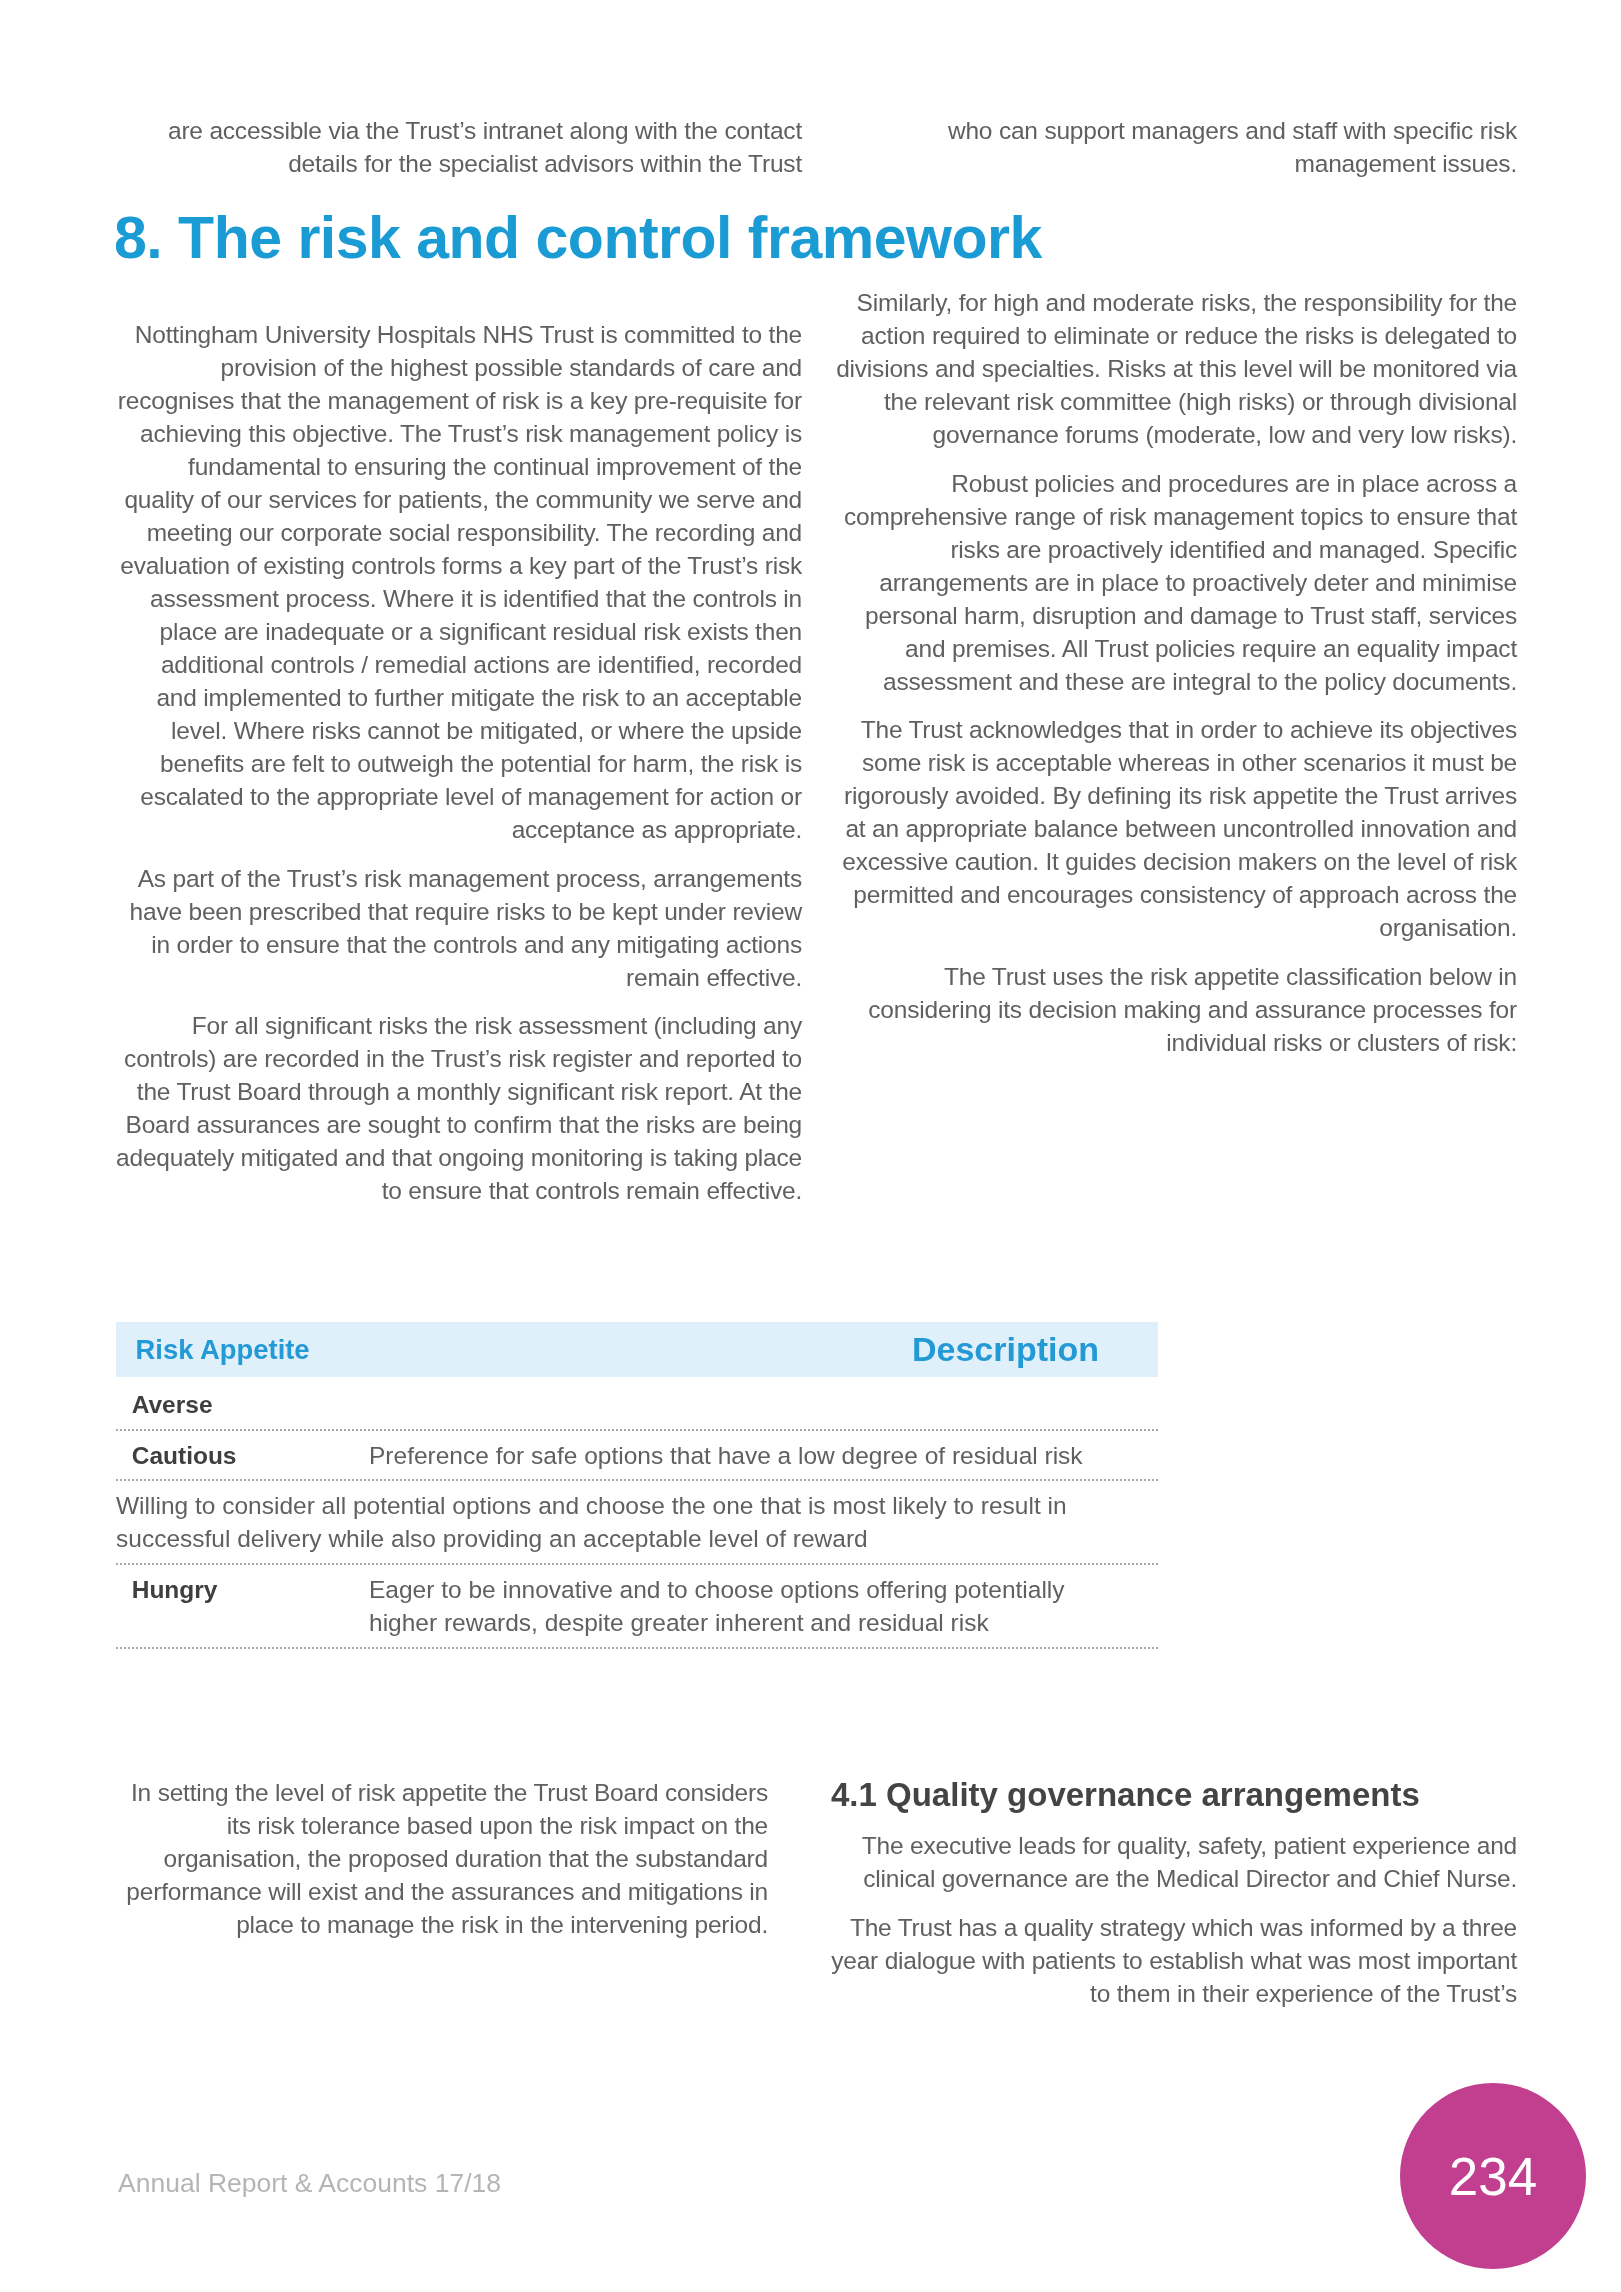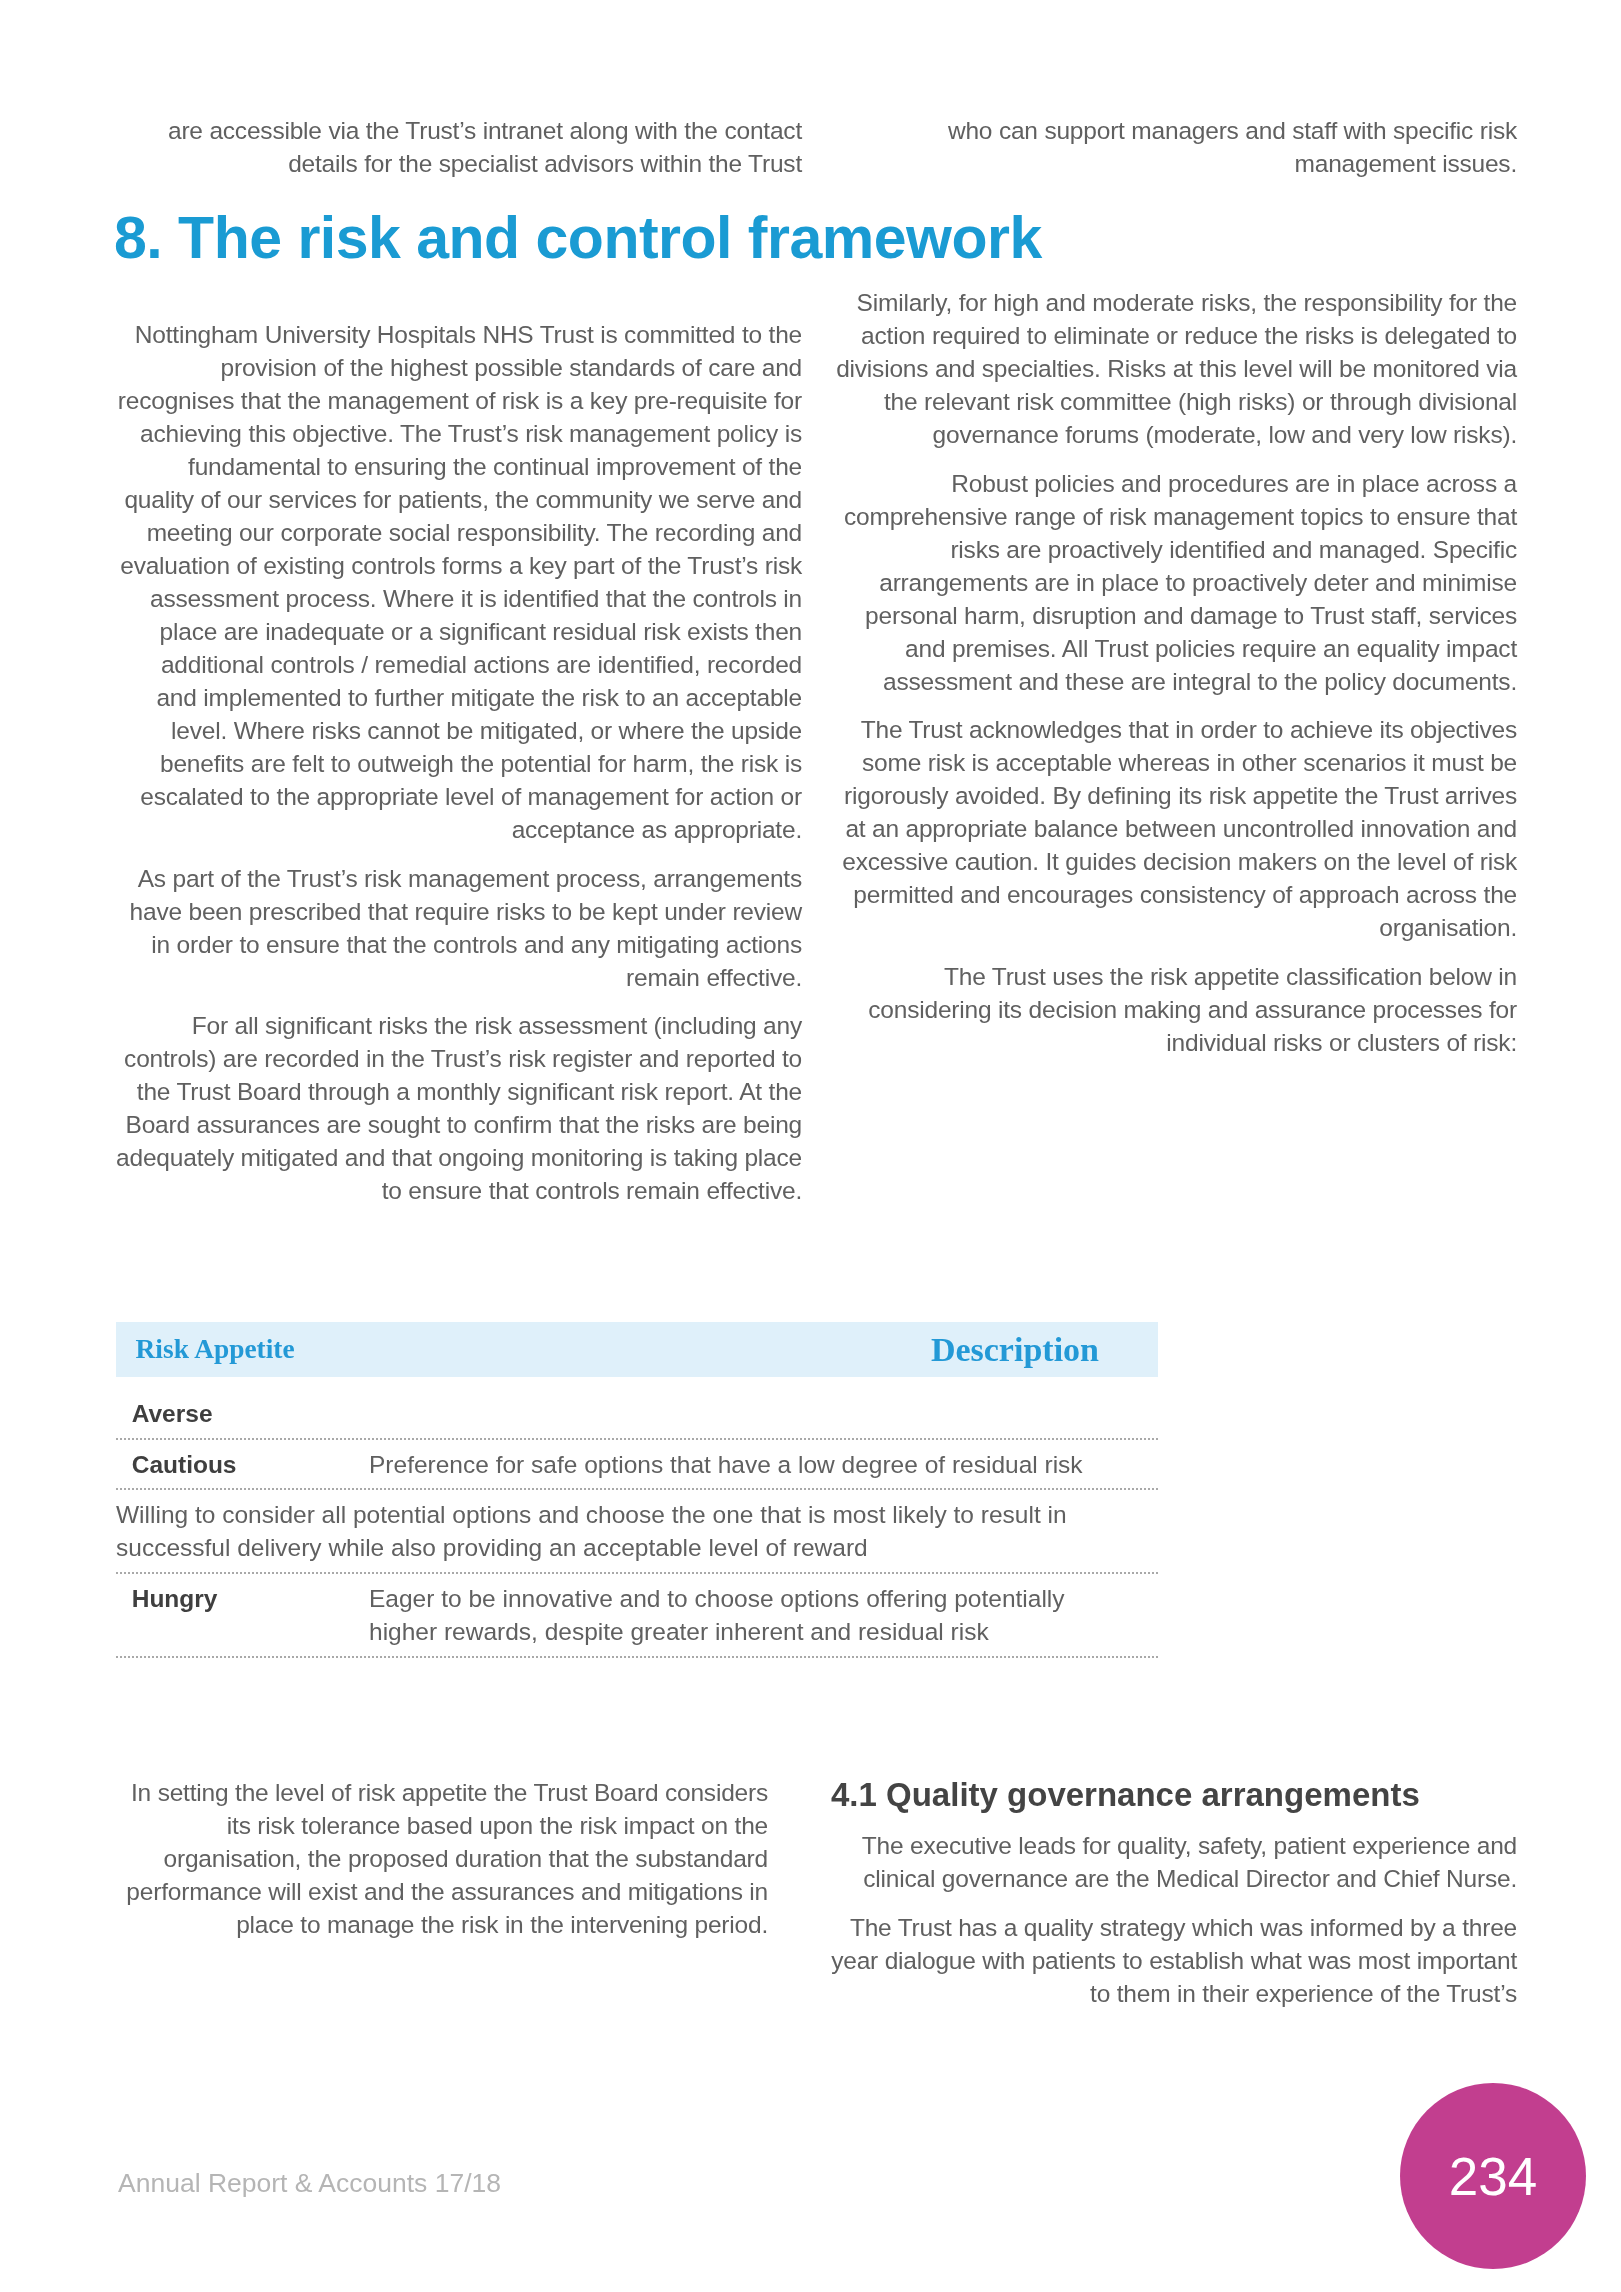--- a/index.html
+++ b/index.html
@@ -2,21 +2,21 @@
 <html><head>
 <meta charset="utf-8">
 <style>
   html, body { margin:0; padding:0; }
   body { width:1621px; height:2293px; background:#ffffff; position:relative; overflow:hidden;
          font-family:"Liberation Sans", "DejaVu Sans", sans-serif; color:#5f5f5f; }
   .col { position:absolute; width:686px; font-size:24.5px; line-height:33px; font-weight:300; color:#606060; letter-spacing:-0.2px;text-align:right; }
   .col p { margin:0 0 15.7px 0; }
   .h1 { position:absolute; left:114px; top:204px; font-size:59px; font-weight:bold; color:#1a9bd3; letter-spacing:-0.5px; white-space:nowrap; }
   .table { position:absolute; left:116px; top:1322px; width:1042px; }
-  .thead { display:flex; background:#dff0fa; height:55px; align-items:center;font-family:Liberation Serif, serif; }
+  .thead { display:flex; background:#dff0fa; height:55px; align-items:center; }
   .th1 { width:235px; padding-left:19.6px; box-sizing:border-box; color:#2399d6; font-weight:bold; font-size:27.4px; }
   .th2 { flex:1; text-align:right; color:#2399d6; font-weight:bold; font-size:34px; padding-right:59px; }
   .trow { display:flex; border-bottom:2.9px dotted #a9a9a9; padding:7.8px 0 7.8px 0; }
   .trow .c1 { width:253px; padding-left:15.7px; box-sizing:border-box; font-weight:bold; color:#3f3f3f; font-size:24.5px; line-height:33px; }
   .trow .c2 { flex:1; font-size:24.5px; line-height:33px; color:#606060; font-weight:300; padding-right:19.6px; }
   .h2 { position:absolute; left:831px; top:1776px; font-size:33px; font-weight:bold; color:#444444; white-space:nowrap; }
   .footer { position:absolute; left:118px; top:2168px; font-size:26.5px; color:#b5b5b5; font-weight:300; }
   .pagecircle { position:absolute; left:1400px; top:2083px; width:186px; height:186px; border-radius:50%; background:#c23e8f;
                 color:#fff; font-size:53px; display:flex; align-items:center; justify-content:center; }
 </style>
@@ -43,21 +43,21 @@
   <p>Robust policies and procedures are in place across a comprehensive range of risk management topics to ensure that risks are proactively identified and managed. Specific arrangements are in place to proactively deter and minimise personal harm, disruption and damage to Trust staff, services and premises. All Trust policies require an equality impact assessment and these are integral to the policy documents.</p>
   <p>The Trust acknowledges that in order to achieve its objectives some risk is acceptable whereas in other scenarios it must be rigorously avoided. By defining its risk appetite the Trust arrives at an appropriate balance between uncontrolled innovation and excessive caution. It guides decision makers on the level of risk permitted and encourages consistency of approach across the organisation.</p>
   <p>The Trust uses the risk appetite classification below in considering its decision making and assurance processes for individual risks or clusters of risk:</p>
 </div>
 
 <div class="table">
   <div class="thead">
     <div class="th1">Risk Appetite</div>
     <div class="th2">Description</div>
   </div>
-  <div class="trow" style="padding-top:20px;">
+  <div class="trow" style="padding-top:11px;">
     <div class="c1">Averse</div>
   </div>
   <div class="trow">
     <div class="c1">Cautious</div>
     <div class="c2">Preference for safe options that have a low degree of residual risk</div>
   </div>
   <div class="trow">
     <div class="c2">Willing to consider all potential options and choose the one that is most likely to result in successful delivery while also providing an acceptable level of reward</div>
   </div>
   <div class="trow">

